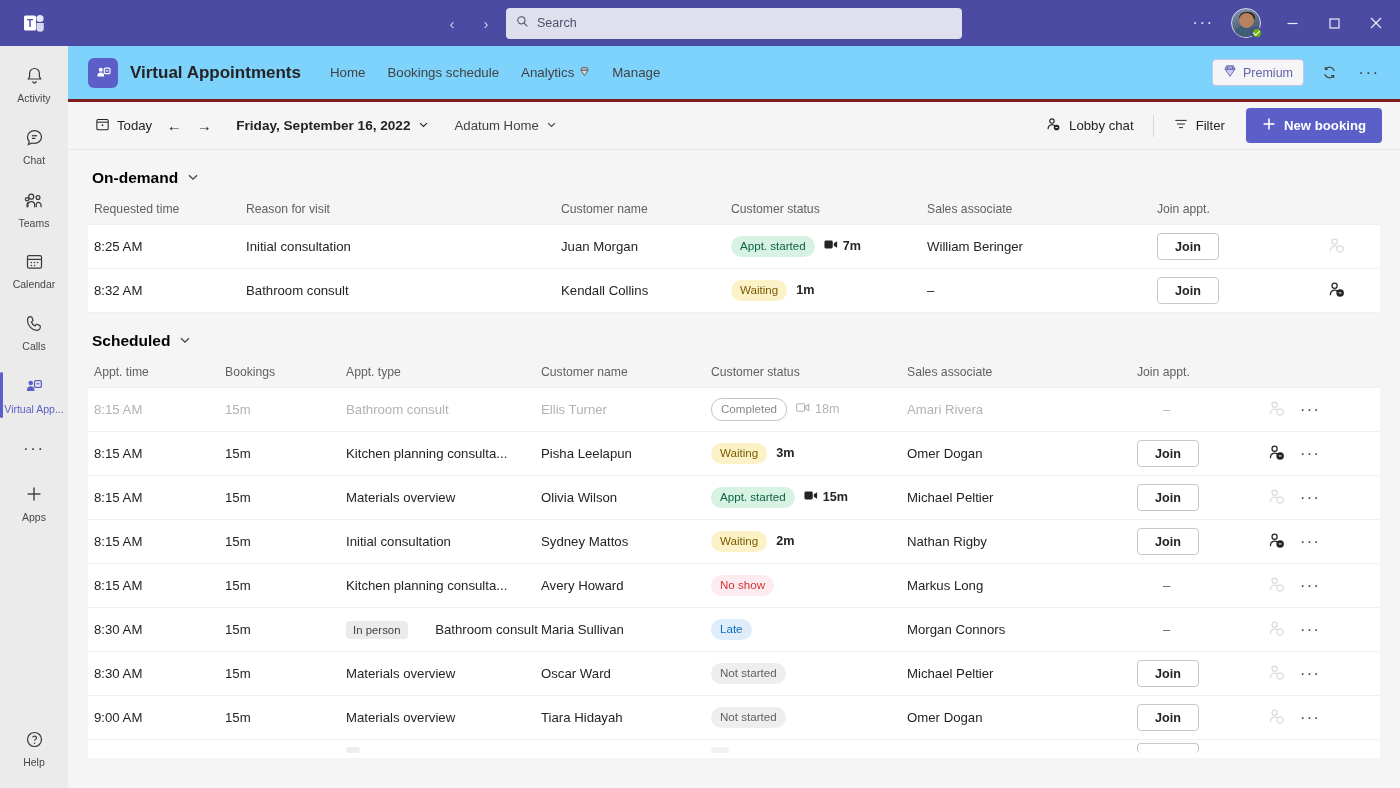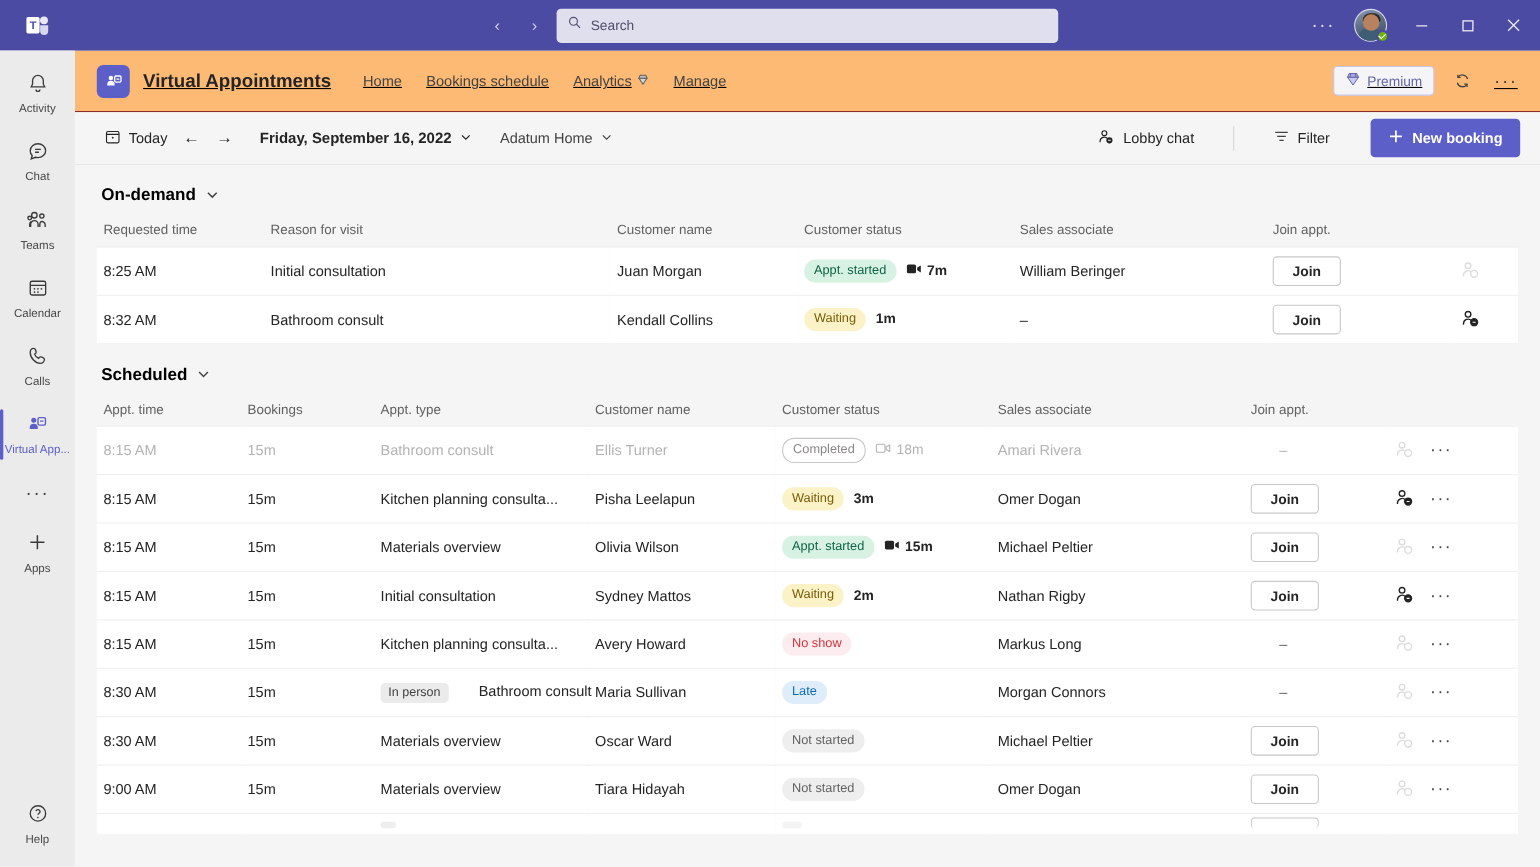--- a/index.html
+++ b/index.html
@@ -95,21 +95,21 @@
   .rail-dots { height: 46px; display: flex; align-items: center; color: #3b3a39; font-size: 17px; letter-spacing: 1.6px; }
   .rail-spacer { flex: 1; }
 
   
   .main { flex: 1; background: #f5f5f5; display: flex; flex-direction: column; min-width: 0; }
 
   
   .apphdr {
     height: 56px; display: flex; align-items: center;
     padding: 0 16px 0 20px; gap: 0;
-    border-bottom: 1px solid #7f1d1d; background: #fdba74; text-decoration: underline;
+    border-bottom: 3px solid #7f1d1d; background: #7dd3fc;
   }
   .appicon {
     width: 30px; height: 30px; border-radius: 6px; background: #5b5fc7;
     display: flex; align-items: center; justify-content: center; flex: none;
   }
   .apptitle { font-size: 17px; font-weight: bold; color: #242424; margin-left: 12px; white-space: nowrap; }
   .tabs { display: flex; align-items: center; margin-left: 18px; height: 56px; }
   .tab {
     display: flex; align-items: center; gap: 5px;
     padding: 0 11px; height: 56px; font-size: 13.3px; color: #424242;
@@ -142,21 +142,21 @@
   }
   .arrowbtn { width: 30px; height: 28px; display: flex; align-items: center; justify-content: center; color: #242424; font-size: 15px; }
   .datepick {
     display: flex; align-items: center; gap: 7px; margin-left: 10px;
     font-size: 13.6px; font-weight: bold; color: #242424; padding: 5px 7px; white-space: nowrap;
   }
   .locpick {
     display: flex; align-items: center; gap: 7px; margin-left: 12px;
     font-size: 13.2px; color: #424242; padding: 5px 7px; white-space: nowrap;
   }
-  .tool-right { margin-left: auto; display: flex; align-items: center; gap: 20px; }
+  .tool-right { margin-left: auto; display: flex; align-items: center; gap: 4px; }
   .vdiv { width: 1px; height: 22px; background: #d6d6d6; margin: 0 8px; }
   .newbooking {
     display: flex; align-items: center; gap: 8px;
     background: #5b5fc7; color: #fff; font-size: 13.2px; font-weight: bold;
     border-radius: 4px; padding: 9px 16px; margin-left: 10px; white-space: nowrap;
   }
 
   
   .content { flex: 1; overflow: hidden; padding: 0 20px 0 20px; background: #f5f5f5; }
 

